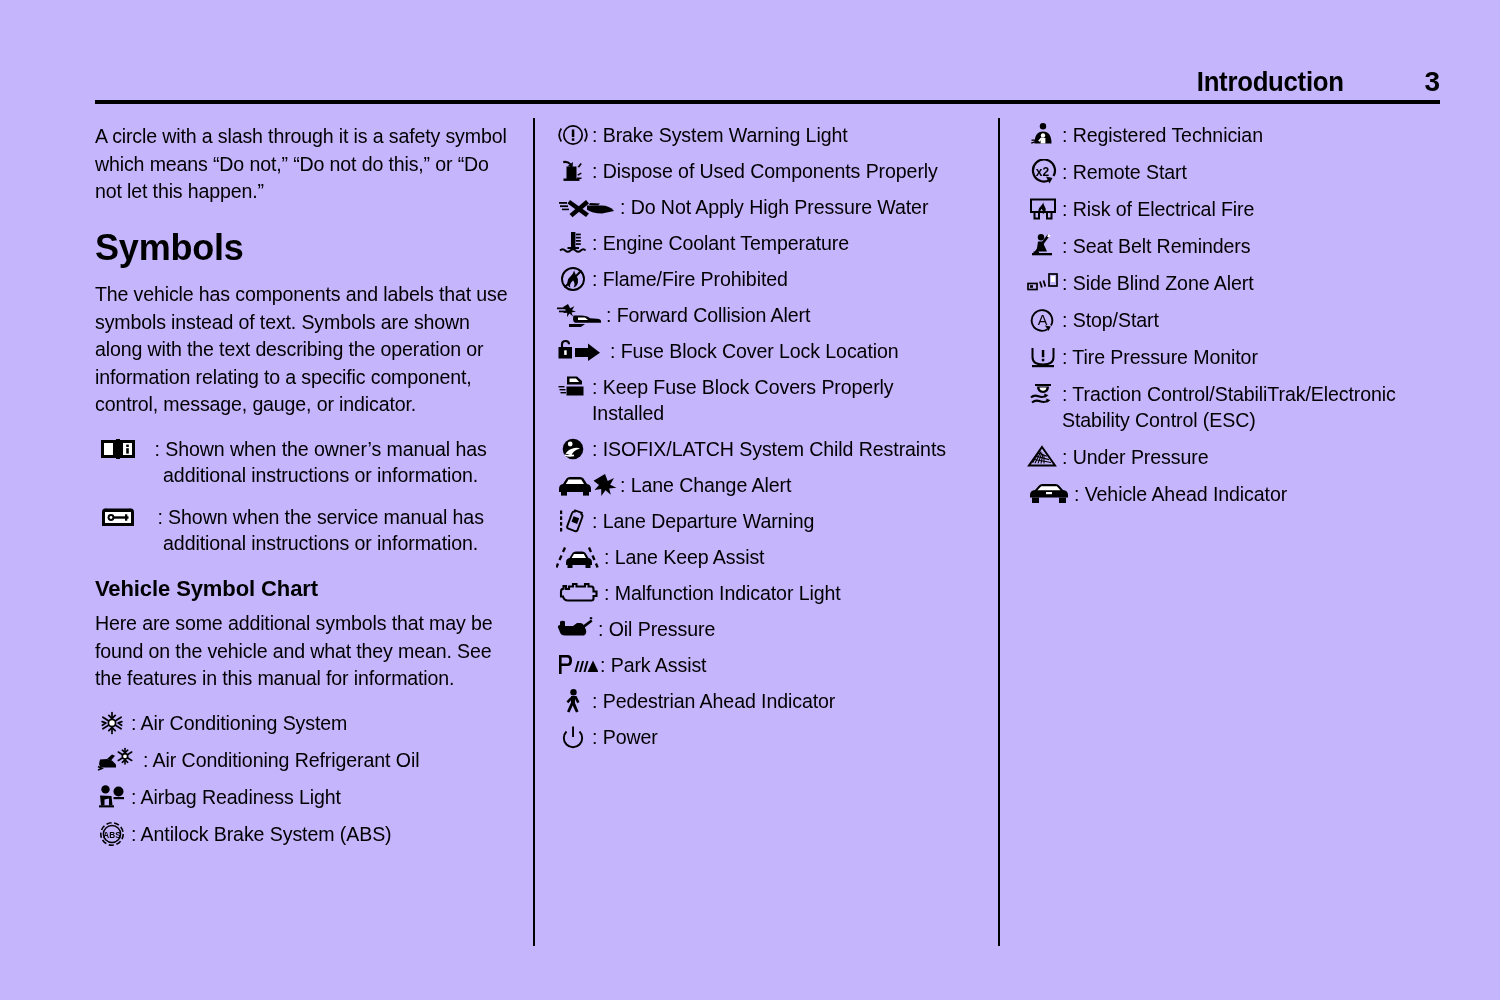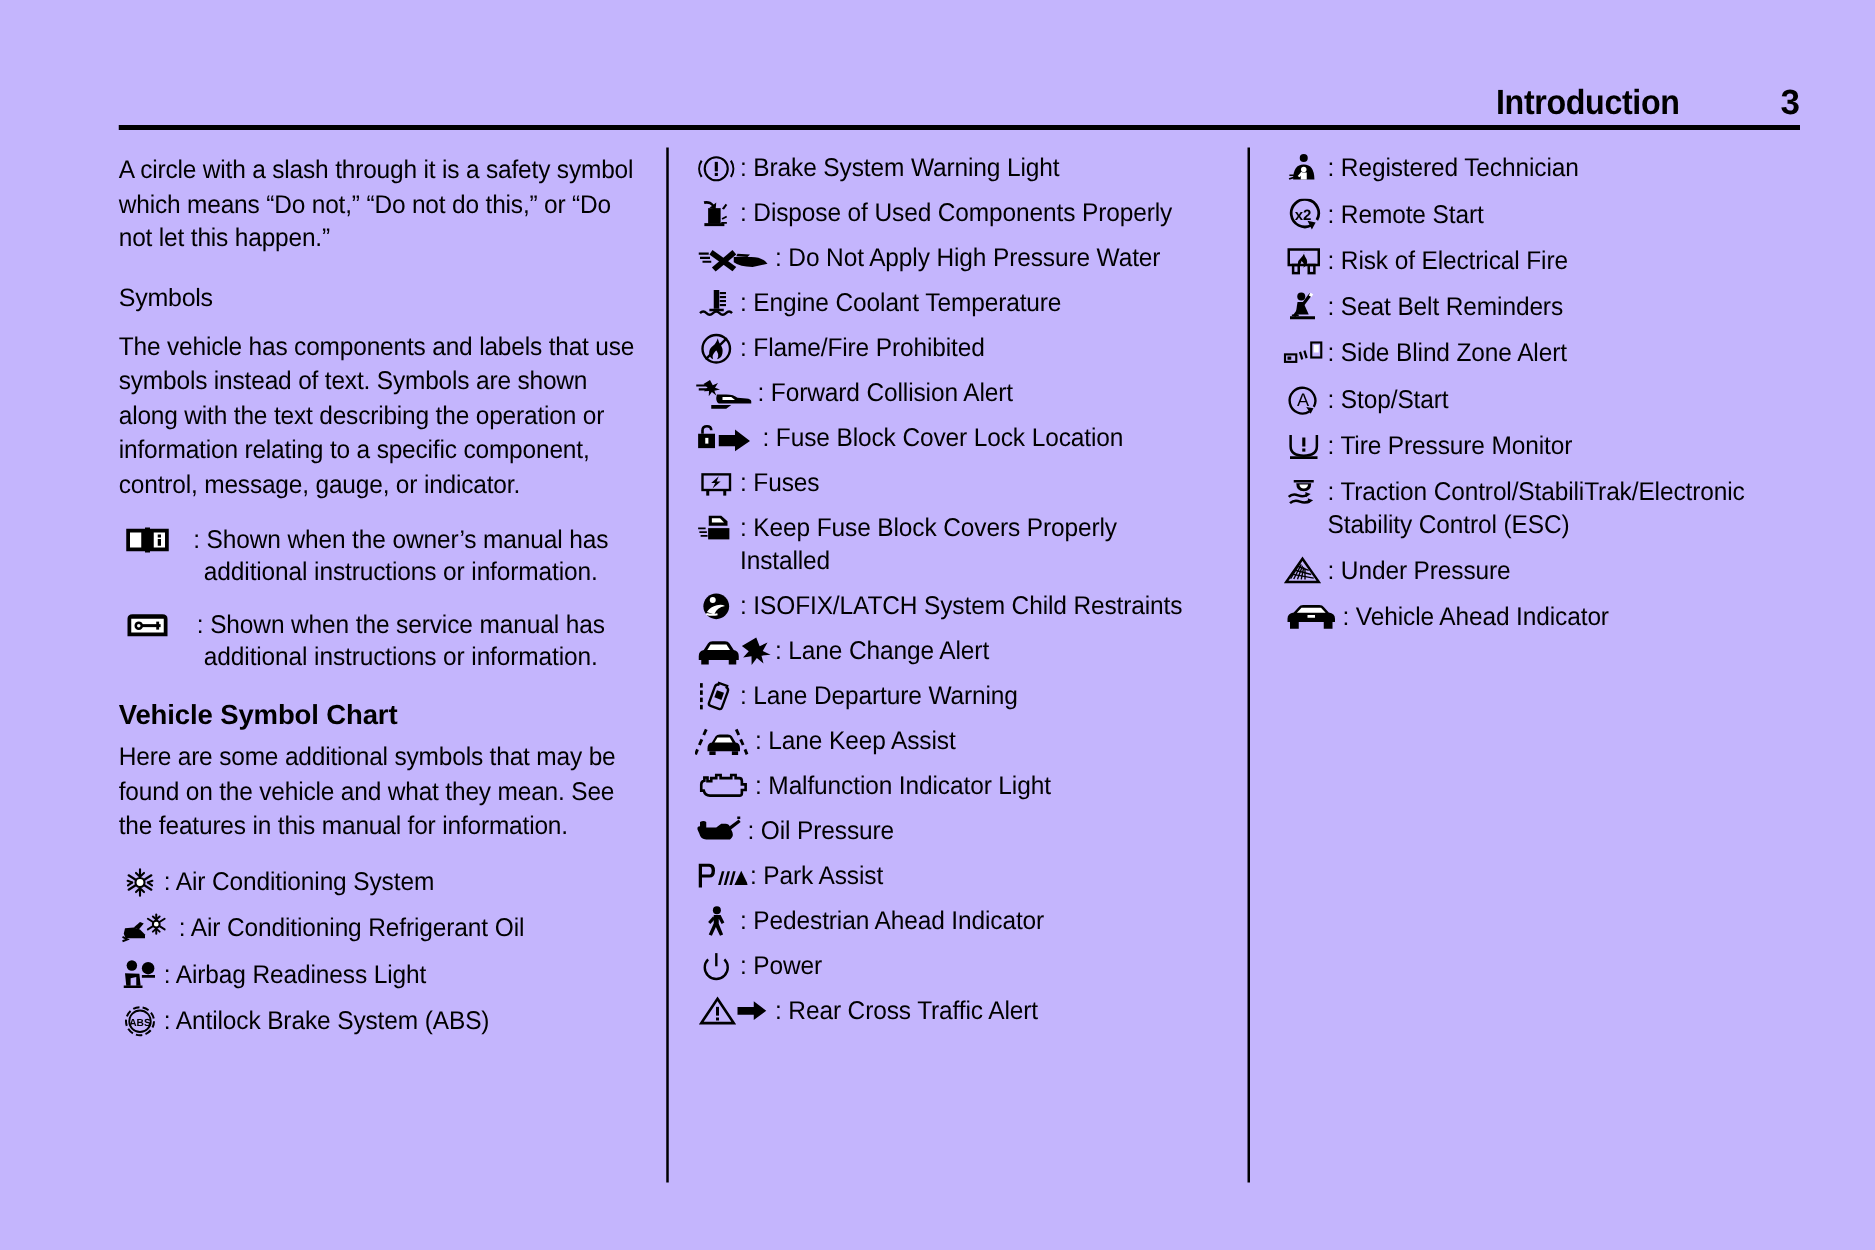--- a/index.html
+++ b/index.html
@@ -85,22 +85,22 @@
     margin: 0 0 18px 0;
     font-size: 20.5px;
     line-height: 27.5px;
     transform: scaleX(0.955);
     transform-origin: left top;
     width: 104%;
     letter-spacing: -0.15px;
   }
   h2.sect {
     margin: 24px 0 14px 0;
-    font-size: 20px;
-    font-weight: normal;
+    font-size: 36px;
+    font-weight: bold;
     line-height: 1.05;
     letter-spacing: -0.2px;
   }
   h3.subsect {
     margin: 20px 0 8px 0;
     font-size: 22px;
     font-weight: bold;
     line-height: 1.15;
     letter-spacing: -0.1px;
   }
@@ -357,31 +357,20 @@
         <svg width="52" height="26" viewBox="0 0 52 26">
           <path d="M6 9 L6 6.2 Q6 3 9.6 3 Q13 3 13 6.2" fill="none" stroke="#000" stroke-width="2.1"></path>
           <rect x="2.5" y="9" width="13.5" height="11.5" fill="#000"></rect>
           <rect x="8.2" y="12.3" width="2.5" height="4.6" fill="#fff"></rect>
           <path d="M19 10 L32 10 L32 5.5 L44 14.8 L32 23 L32 19 L19 19 Z" fill="#000"></path>
         </svg>
       </span>
       <span class="etext">: Fuse Block Cover Lock Location</span>
     </div>
 
-    <div class="entry">
-      <span class="glyph">
-        <svg width="30" height="26" viewBox="0 0 30 26">
-          <rect x="4" y="5.5" width="22" height="12.5" fill="none" stroke="#000" stroke-width="1.9"></rect>
-          <path d="M17 7 L11 12.4 L14.2 12.4 L12 16.8 L18.5 11.2 L15.3 11.2 Z" fill="#000"></path>
-          <rect x="7" y="18" width="2.4" height="4.5" fill="#000"></rect>
-          <rect x="20.6" y="18" width="2.4" height="4.5" fill="#000"></rect>
-        </svg>
-      </span>
-      <span class="etext">: Fuses</span>
-    </div>
 
     <div class="entry">
       <span class="glyph">
         <svg width="32" height="26" viewBox="0 0 32 26">
           <path d="M10 2.5 L20 2.5 L25 7 L25 10.5 L10 10.5 Z" fill="#000"></path>
           <path d="M12.5 4.6 L19 4.6 L22.2 8 L12.5 8 Z" fill="#fff"></path>
           <rect x="9.5" y="12.5" width="17" height="9" fill="#000"></rect>
           <path d="M1.5 12 L7.5 12 L7.5 13.4 L1.5 13.4 Z" fill="#000"></path>
           <path d="M2.5 15 L8.5 15 L8.5 16.4 L2.5 16.4 Z" fill="#000"></path>
           <path d="M3.5 18 L9 18 L9 19.4 L3.5 19.4 Z" fill="#000"></path>
@@ -507,31 +496,20 @@
     <div class="entry">
       <span class="glyph">
         <svg width="26" height="26" viewBox="0 0 26 26">
           <path d="M6.5 7.5 A9.2 9.2 0 1 0 19.5 7.5" fill="none" stroke="#000" stroke-width="1.9"></path>
           <rect x="12.1" y="2.5" width="1.9" height="10.5" fill="#000"></rect>
         </svg>
       </span>
       <span class="etext">: Power</span>
     </div>
 
-    <div class="entry w-wide">
-      <span class="glyph">
-        <svg width="56" height="26" viewBox="0 0 56 26">
-          <path d="M15 3 L28 22.5 L2 22.5 Z" fill="none" stroke="#000" stroke-width="2.1" stroke-linejoin="miter"></path>
-          <rect x="13.8" y="9.5" width="2.4" height="7" fill="#000"></rect>
-          <rect x="13.8" y="18" width="2.4" height="2.4" fill="#000"></rect>
-          <path d="M31 9.5 L44 9.5 L44 5 L54 12.6 L44 20 L44 15.8 L31 15.8 Z" fill="#000"></path>
-        </svg>
-      </span>
-      <span class="etext">: Rear Cross Traffic Alert</span>
-    </div>
 
   </div>
 
   <div class="col col-3">
 
     <div class="entry">
       <span class="glyph">
         <svg width="30" height="26" viewBox="0 0 30 26">
           <circle cx="15" cy="4.3" r="3.2" fill="#000"></circle>
           <path d="M6.5 21.5 Q6.5 9.5 15 9.5 Q23.5 9.5 23.5 21.5 Z" fill="#000"></path>

